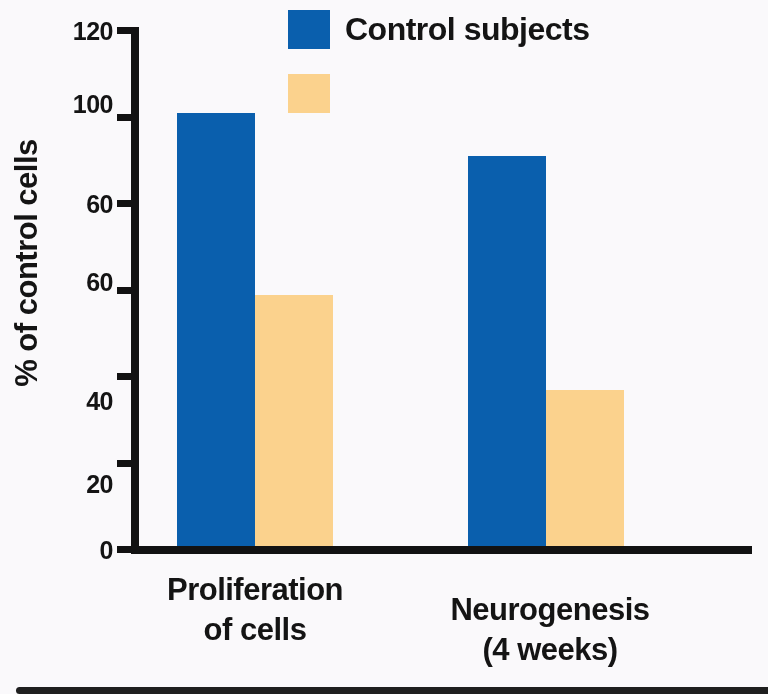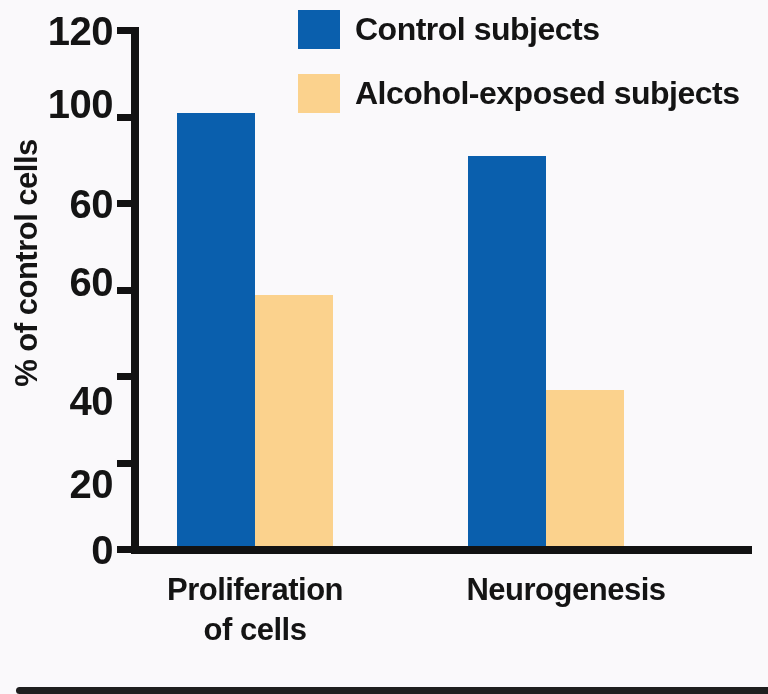--- a/index.html
+++ b/index.html
@@ -5,25 +5,25 @@
   html,body{margin:0;padding:0;background:#faf9fb;}
   #canvas{
     position:relative;width:768px;height:694px;overflow:hidden;
     background:#faf9fb;color:#141414;
     font-family:"Liberation Sans",sans-serif;font-weight:700;
   }
   .axis{position:absolute;background:#121212;z-index:3;}
   .bar{position:absolute;z-index:1;}
   .tick{position:absolute;background:#121212;z-index:3;}
   .ytl{position:absolute;left:13px;width:100px;text-align:right;
-       font-size:40px;line-height:40px;letter-spacing:-0.5px;z-index:3;}
+       font-size:25px;line-height:40px;letter-spacing:-0.5px;z-index:3;}
   .ytitle{position:absolute;left:-173px;top:243px;width:400px;height:40px;
        line-height:40px;text-align:center;font-size:31px;letter-spacing:-0.5px;
        transform:rotate(-90deg);}
-  .legend-row{position:absolute;left:298px;display:flex;align-items:center;gap:15px;}
+  .legend-row{position:absolute;left:288px;display:flex;align-items:center;gap:15px;}
   .legend-row.first{top:10px;}
   .legend-row.second{top:74px;}
   .swatch{width:42px;height:39px;flex:0 0 auto;}
   .legend-label{font-size:32px;letter-spacing:-0.5px;white-space:nowrap;line-height:39px;}
   .cat{position:absolute;top:570px;width:400px;text-align:center;
        font-size:31px;line-height:40px;letter-spacing:-0.5px;}
   .strip{position:absolute;left:16px;top:687px;width:752px;height:7px;
        background:#1f1f1f;border-radius:4px 0 0 4px;}
 </style>
 </head>
@@ -56,30 +56,30 @@
       <div class="tick" style="left: 117px; top: 114px; width: 14px; height: 7px;"></div>
       <div class="ytl" style="top: 84px;">100</div>
       <div class="tick" style="left: 117px; top: 27px; width: 14px; height: 7px;"></div>
       <div class="ytl" style="top: 11px;">120</div>
     </div>
   <div id="categories-layer">
       <div class="cat" style="left: 55px;">
         <div class="catline">Proliferation</div>
         <div class="catline">of cells</div>
       </div>
-      <div class="cat" style="left: 366px;">
+      <div class="cat" style="left: 350px; margin-top: 20px;">
         <div class="catline">Neurogenesis</div>
+        <div class="catline">(4 weeks)</div>
       </div>
     </div>
 
   <div>
     <div class="legend-row first">
       <span class="swatch" style="background: rgb(10, 95, 173);"></span>
       <span class="legend-label">Control subjects</span>
     </div>
     <div class="legend-row second">
       <span class="swatch" style="background: rgb(251, 210, 141);"></span>
-      <span class="legend-label">Alcohol-exposed subjects</span>
     </div>
   </div>
 
   <div class="strip"></div>
 </div>
 
 </body></html>

